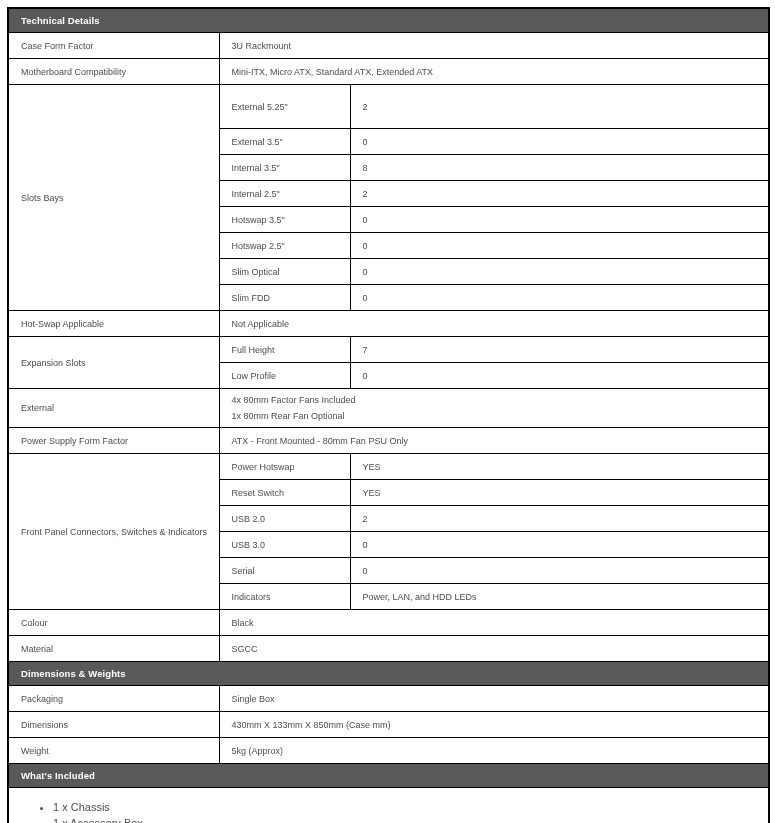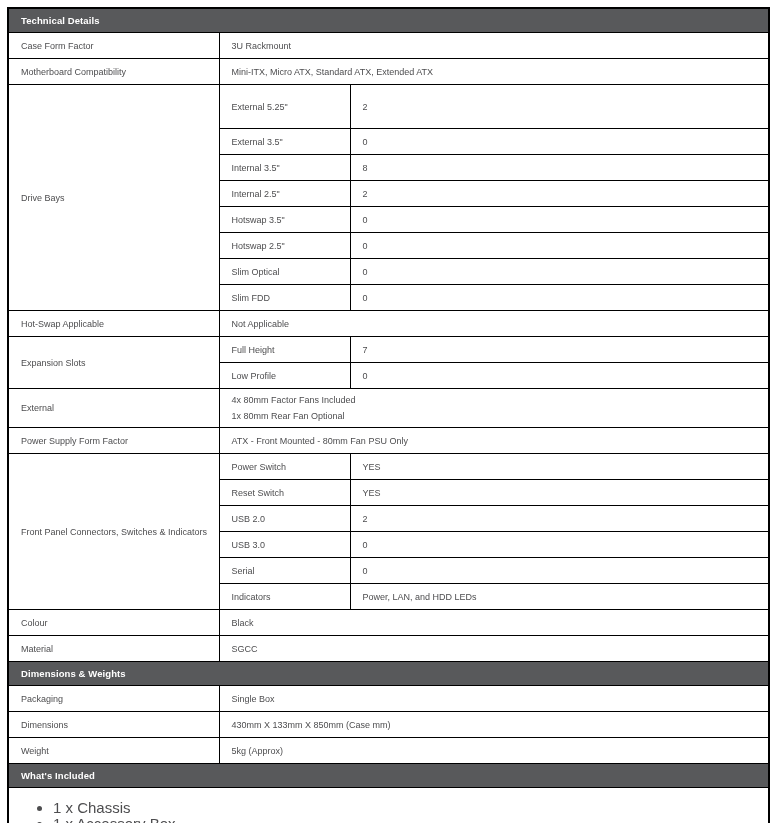--- a/index.html
+++ b/index.html
@@ -36,21 +36,21 @@
     font-weight:bold;
     font-size:9.5px;
     height:23px;
     letter-spacing:0.1px;
   }
   tr.tall td{height:43px}
   tr.cool td{height:38px}
   .cool-line{line-height:16px}
   tr.inc td{height:55px;vertical-align:top}
   tr.inc ul{margin:12px 0 0 0;padding-left:32px;list-style:disc}
-  tr.inc li{line-height:15px;margin:0 0 1px 0;font-size:15px;color:#4d4d4f}
+  tr.inc li{line-height:15px;margin:0 0 1px 0;font-size:11px;color:#4d4d4f}
 </style>
 </head>
 <body>
 
 <div class="page">
   <table class="spec">
     <colgroup>
         <col class="c1">
         <col class="c2">
         <col class="c3">
@@ -65,21 +65,21 @@
         <td>Case Form Factor</td>
         <td colspan="2">3U Rackmount</td>
       </tr>
 
       <tr>
         <td>Motherboard Compatibility</td>
         <td colspan="2">Mini-ITX, Micro ATX, Standard ATX, Extended ATX</td>
       </tr>
 
       <tr class="tall">
-        <td rowspan="8">Drive Bays</td>
+        <td rowspan="8">Slots Bays</td>
         <td>External 5.25"</td>
         <td>2</td>
       </tr>
       <tr>
         <td>External 3.5"</td>
         <td>0</td>
       </tr>
       <tr>
         <td>Internal 3.5"</td>
         <td>8</td>
@@ -128,21 +128,21 @@
         </td>
       </tr>
 
       <tr>
         <td>Power Supply Form Factor</td>
         <td colspan="2">ATX - Front Mounted - 80mm Fan PSU Only</td>
       </tr>
 
       <tr>
         <td rowspan="6">Front Panel Connectors, Switches &amp; Indicators</td>
-        <td>Power Switch</td>
+        <td>Power Hotswap</td>
         <td>YES</td>
       </tr>
       <tr>
         <td>Reset Switch</td>
         <td>YES</td>
       </tr>
       <tr>
         <td>USB 2.0</td>
         <td>2</td>
       </tr>

